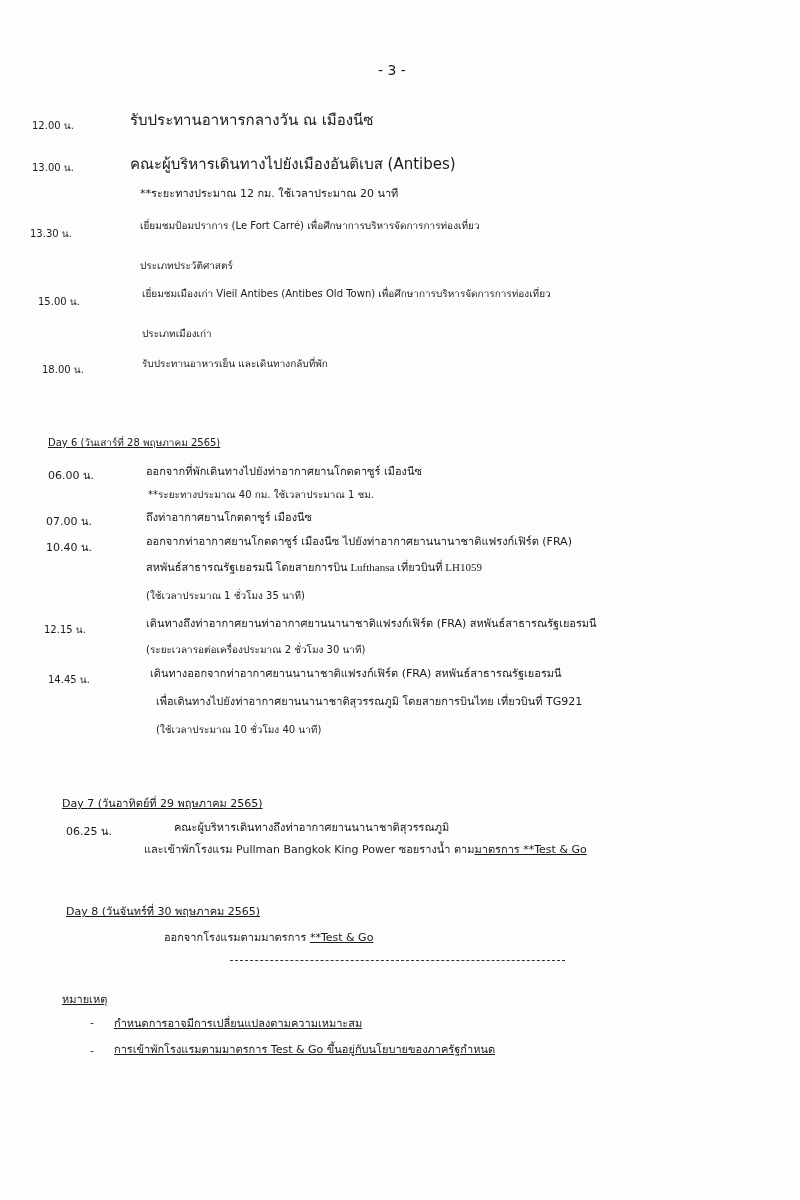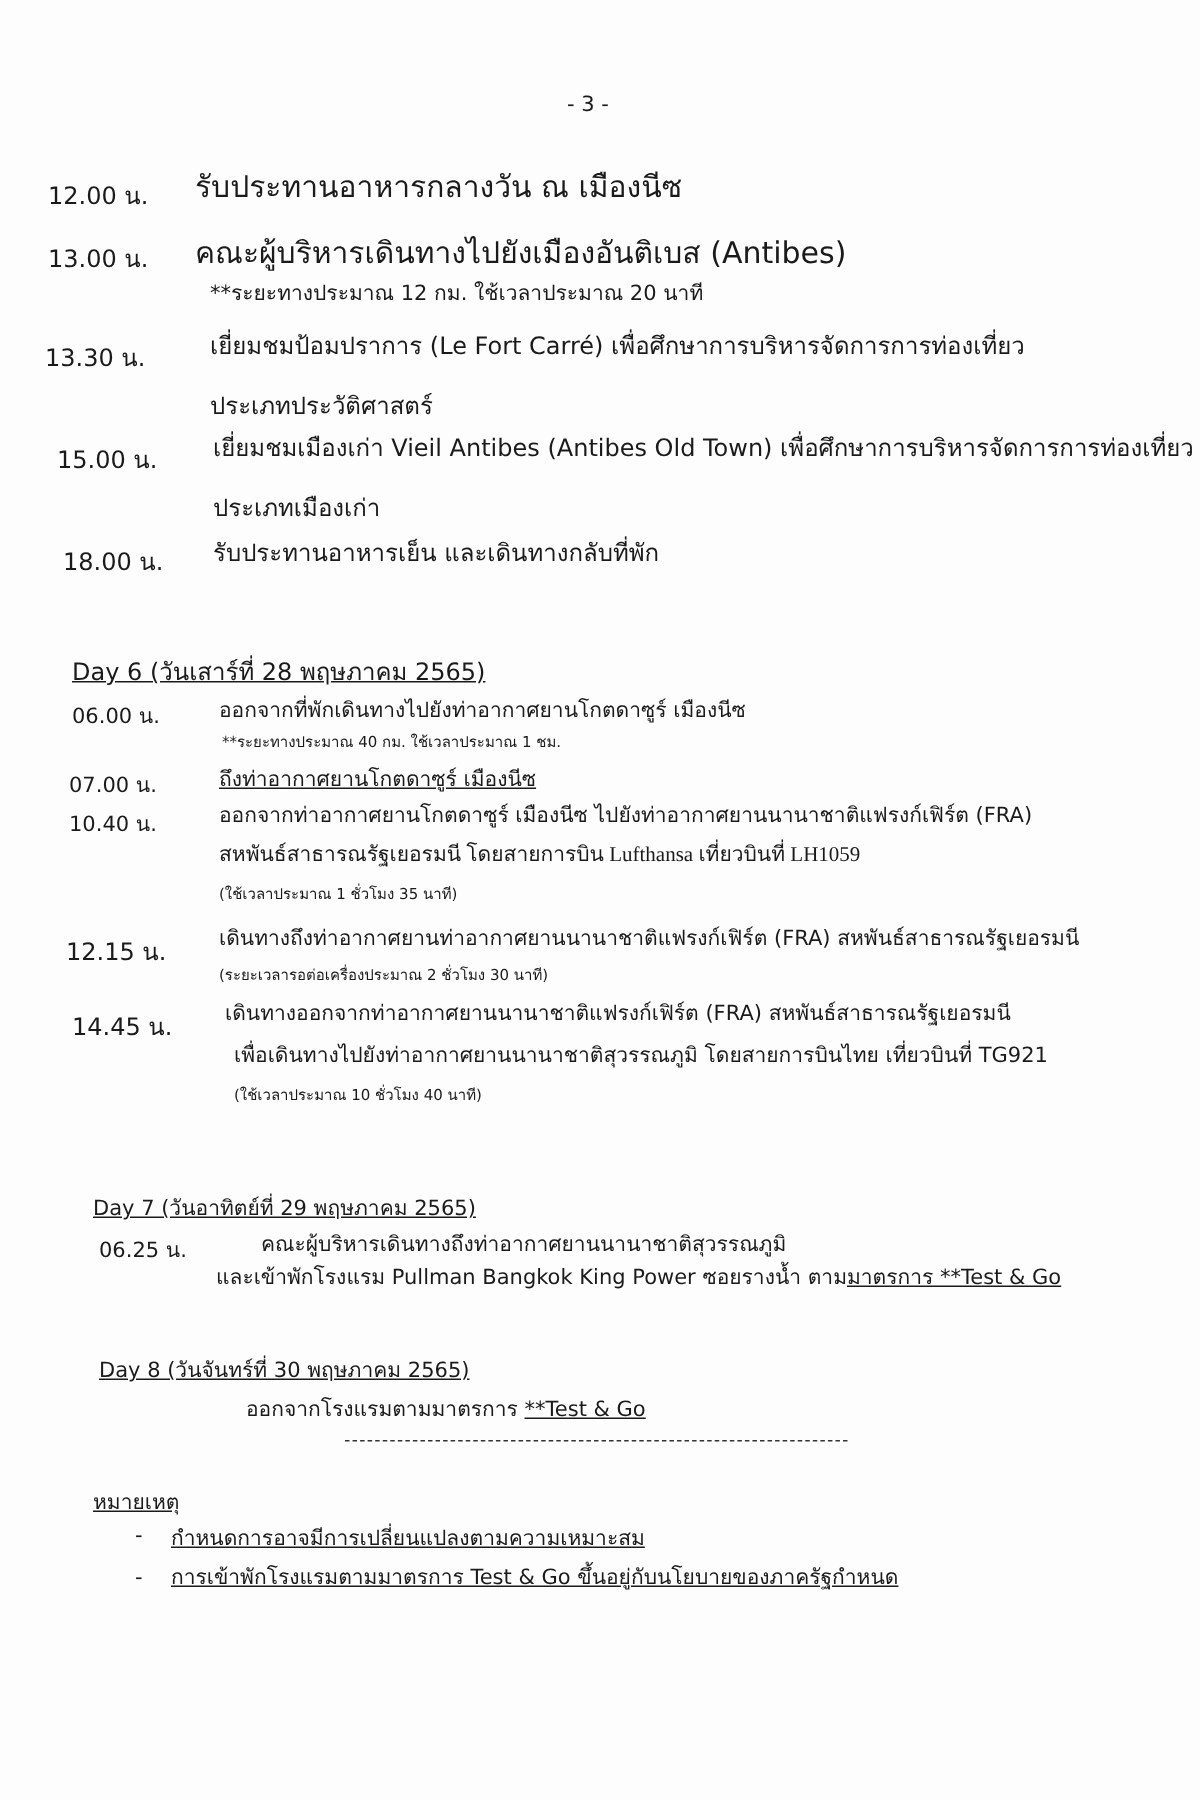--- a/index.html
+++ b/index.html
@@ -2,23 +2,23 @@
 <html><head>
 <meta charset="utf-8">
 <style>
   html, body { margin: 0; padding: 0; }
   body {
     width: 800px; height: 1200px; background: #fdfdfd; position: relative; overflow: hidden;
     font-family: "DejaVu Sans", "Liberation Sans", sans-serif; color: #1a1a1a;
   }
   .abs { position: absolute; white-space: nowrap; }
   .pnum { left: 378px; top: 62px; font-size: 14px; }
-  .t-lg { font-size: 20px; }
-  .t-md { font-size: 16px; }
-  .t-sm { font-size: 14px; }
+  .t-lg { font-size: 15px; }
+  .t-md { font-size: 10px; }
+  .t-sm { font-size: 11px; }
   .t-xs { font-size: 10px; text-align: right; }
   .u { text-decoration: underline; }
   .rule { position: absolute; left: 230px; top: 960px; width: 335px; border-top: 1px dashed #333; }
 </style>
 </head>
 <body>
 
 <div class="abs pnum">- 3 -</div>
 
 <div class="abs t-md" style="left:32px;top:118px;">12.00 น.</div>
@@ -39,21 +39,21 @@
 <div class="abs t-md" style="left:42px;top:362px;">18.00 น.</div>
 <div class="abs t-md" style="left:142px;top:356px;">รับประทานอาหารเย็น และเดินทางกลับที่พัก</div>
 
 <div class="abs t-md u" style="left:48px;top:435px;">Day 6 (วันเสาร์ที่ 28 พฤษภาคม 2565)</div>
 
 <div class="abs t-sm" style="left:48px;top:466px;">06.00 น.</div>
 <div class="abs t-sm" style="left:146px;top:462px;">ออกจากที่พักเดินทางไปยังท่าอากาศยานโกตดาซูร์ เมืองนีซ</div>
 <div class="abs t-xs" style="left:148px;top:487px;">**ระยะทางประมาณ 40 กม. ใช้เวลาประมาณ 1 ชม.</div>
 
 <div class="abs t-sm" style="left:46px;top:512px;">07.00 น.</div>
-<div class="abs t-sm" style="left:146px;top:508px;text-decoration:underline;">ถึงท่าอากาศยานโกตดาซูร์ เมืองนีซ</div>
+<div class="abs t-sm" style="left:146px;top:508px;">ถึงท่าอากาศยานโกตดาซูร์ เมืองนีซ</div>
 
 <div class="abs t-sm" style="left:46px;top:538px;">10.40 น.</div>
 <div class="abs t-sm" style="left:146px;top:532px;">ออกจากท่าอากาศยานโกตดาซูร์ เมืองนีซ ไปยังท่าอากาศยานนานาชาติแฟรงก์เฟิร์ต (FRA)</div>
 <div class="abs t-sm" style="left:146px;top:558px;font-family:Liberation Serif, serif;">สหพันธ์สาธารณรัฐเยอรมนี โดยสายการบิน Lufthansa เที่ยวบินที่ LH1059</div>
 <div class="abs t-xs" style="left:146px;top:588px;">(ใช้เวลาประมาณ 1 ชั่วโมง 35 นาที)</div>
 
 <div class="abs t-md" style="left:44px;top:622px;">12.15 น.</div>
 <div class="abs t-sm" style="left:146px;top:614px;">เดินทางถึงท่าอากาศยานท่าอากาศยานนานาชาติแฟรงก์เฟิร์ต (FRA) สหพันธ์สาธารณรัฐเยอรมนี</div>
 <div class="abs t-xs" style="left:146px;top:642px;">(ระยะเวลารอต่อเครื่องประมาณ 2 ชั่วโมง 30 นาที)</div>
 

